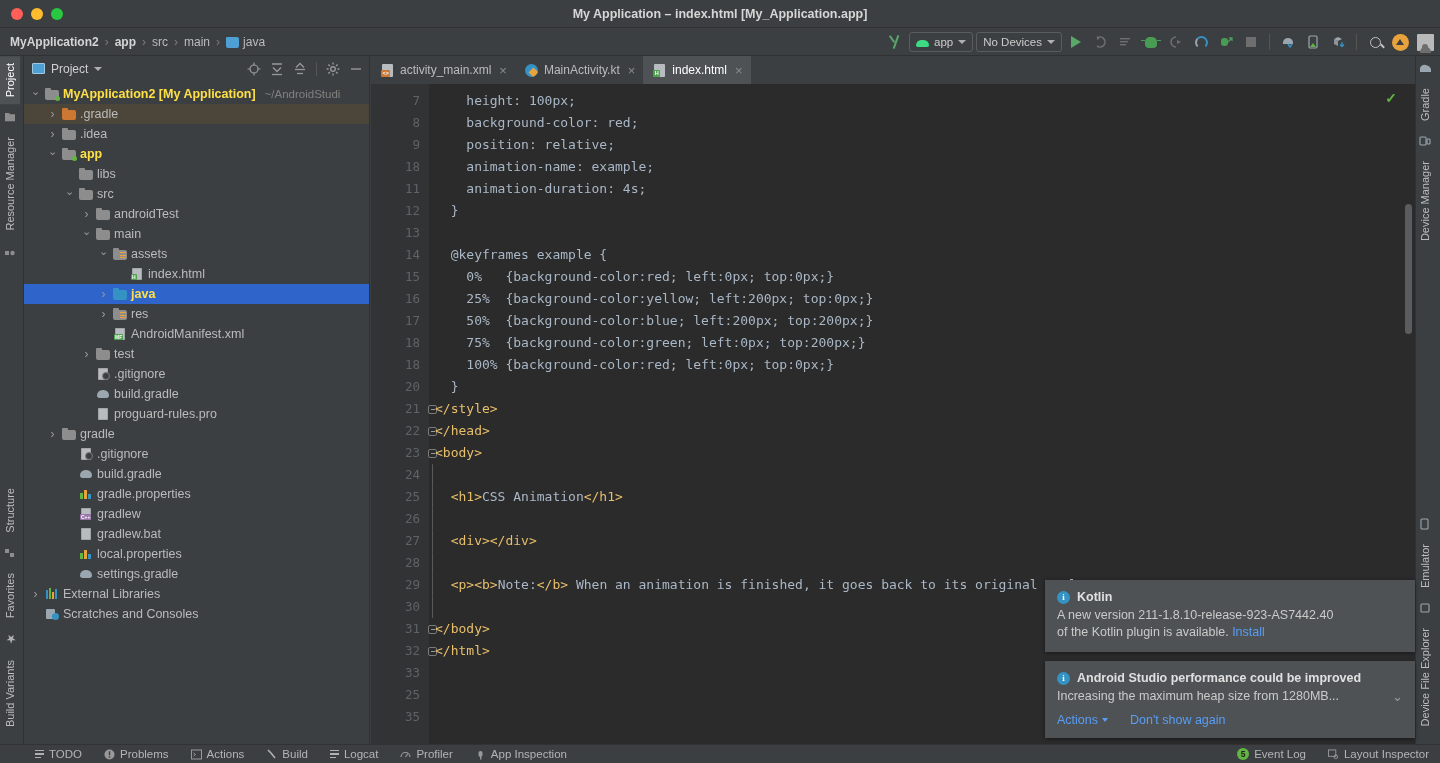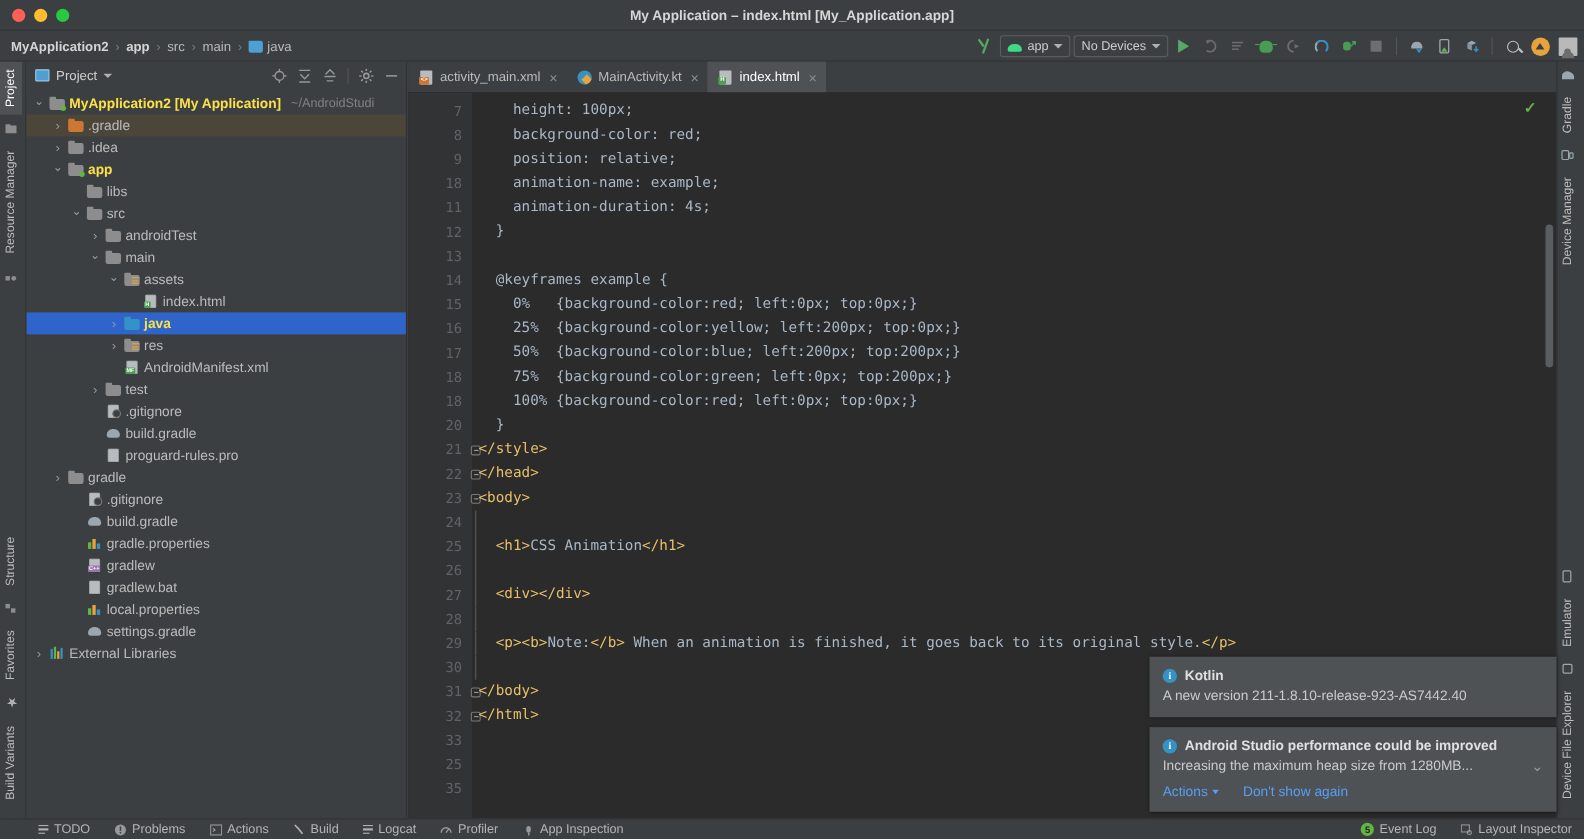--- a/index.html
+++ b/index.html
@@ -679,20 +679,25 @@
         </div>
         <div class="trow" style="padding-left: 6px;">
           <span class="tarrow" style="font-size:12px;">›</span>
           <span class="fico lib">
             <i></i>
             <i></i>
             <i></i>
             <i></i>
           </span>
           <span class="tlabel">External Libraries</span>
+        </div>
+        <div class="trow" style="padding-left: 6px;">
+          <span class="tarrow none" style="font-size:12px;"></span>
+          <span class="fico scratch"></span>
+          <span class="tlabel">Scratches and Consoles</span>
         </div>
       </div>
   </div>
 
   <div class="editor-area">
     <div class="tabsbar" id="tabsbar">
         <div class="etab">
           <span class="tab-ico">
             <span class="sheet"></span>
             <span class="badge" style="background:#cc7832">&lt;&gt;</span>
@@ -793,20 +798,21 @@
   </div>
 
   <div class="notif-stack" id="notif-stack">
       <div class="notif">
         <div class="notif-head">
           <span class="info-ico">i</span>
           <span class="notif-title">Kotlin</span>
         </div>
         <div class="notif-body">
           <div>A new version 211-1.8.10-release-923-AS7442.40</div>
+          <div>of the Kotlin plugin is available. <span class="lnk">Install</span></div>
         </div>
       </div>
       <div class="notif">
         <div class="notif-head">
           <span class="info-ico">i</span>
           <span class="notif-title">Android Studio performance could be improved</span>
         </div>
         <div class="notif-body">
           <div class="notif-row2">
             <span>Increasing the maximum heap size from 1280MB...</span>

